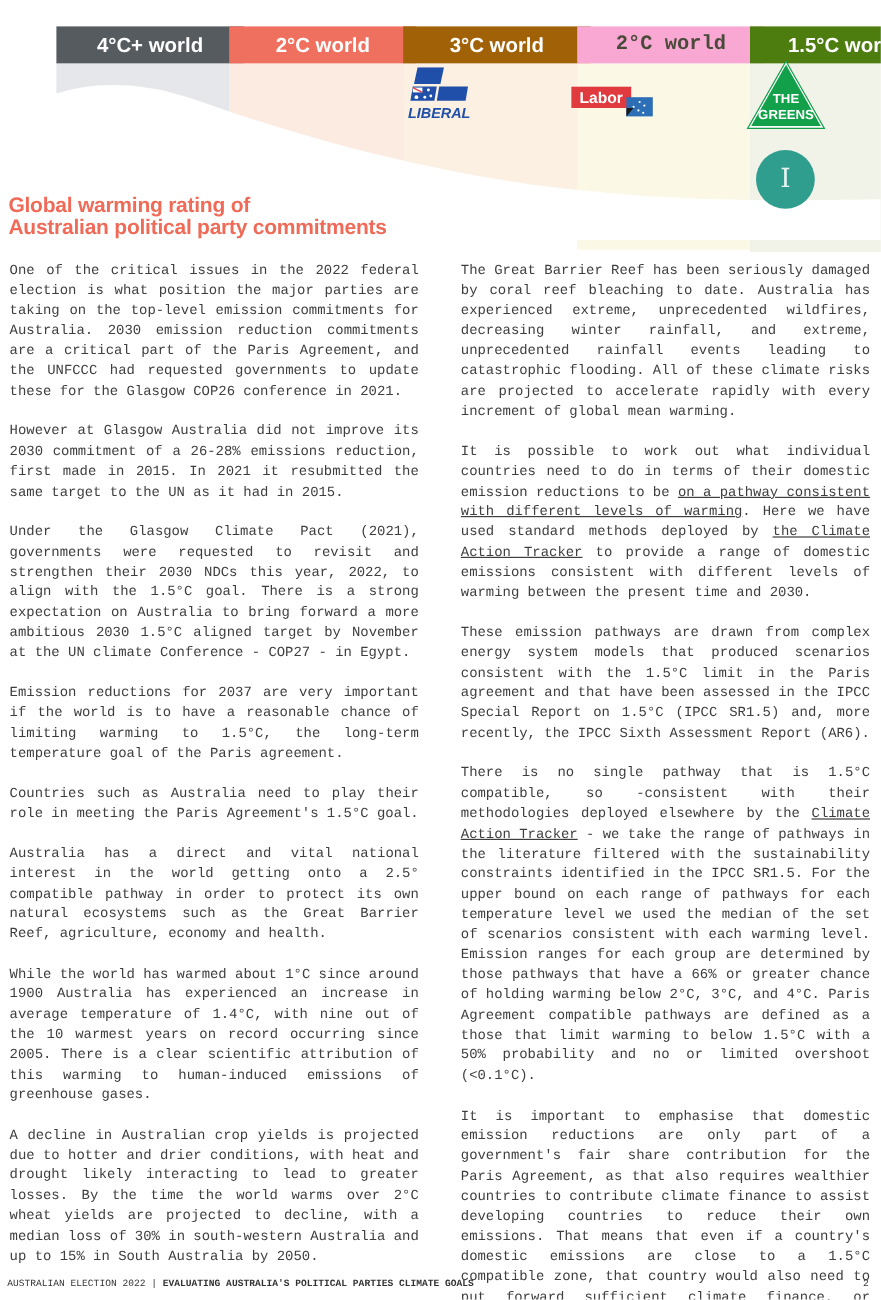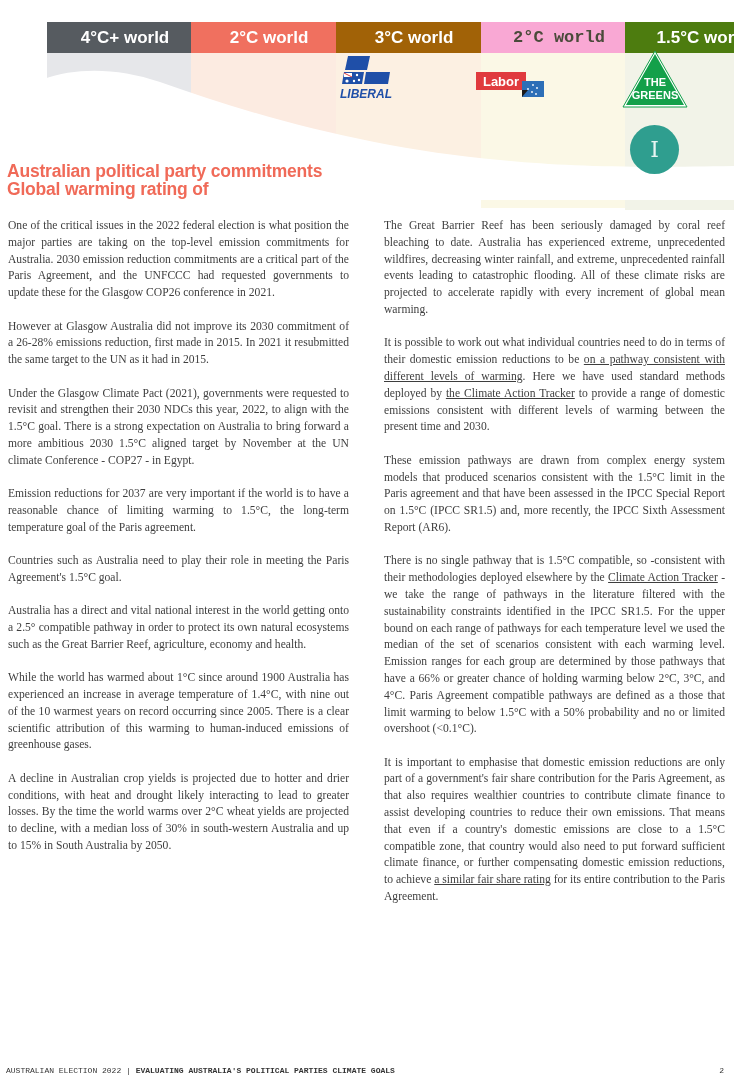--- a/index.html
+++ b/index.html
@@ -34,21 +34,21 @@
     font-family: "DejaVu Serif", serif; font-size: 22px; text-align: center; line-height: 49px;
   }
 
   .title {
     position: absolute; left: 7px; top: 162px;
     font-family: "Liberation Sans", sans-serif; font-weight: bold;
     font-size: 17.5px; line-height: 18px; color: #f06a58; letter-spacing: -0.2px;
   }
   .column {
     position: absolute; top: 218px; width: 341px;
-    font-family: Liberation Serif, serif; font-size: 11.6px; line-height: 16.8px;
+    font-family: Liberation Mono, monospace; font-size: 11.6px; line-height: 16.8px;
     color: #3e3e3e; text-align: justify;
   }
   #left-col { left: 8px; }
   #right-col { left: 384px; }
   .column p { margin: 0 0 16.6px 0; }
   .column a { color: #3e3e3e; text-decoration: underline; }
 
   .footer {
     position: absolute; left: 6px; top: 1066px; width: 718px;
     font-family: Liberation Mono, monospace; font-size: 8px; color: #333;
@@ -114,22 +114,22 @@
     <polygon points="33,1 65,57 1,57" fill="#ffffff" stroke="#13a04a" stroke-width="1"></polygon>
     <polygon points="33,4 62,55 4,55" fill="#13a04a"></polygon>
     <text x="33" y="36" text-anchor="middle" font-family="Liberation Sans, sans-serif" font-weight="bold" font-size="11" fill="#ffffff">THE</text>
     <text x="33" y="49" text-anchor="middle" font-family="Liberation Sans, sans-serif" font-weight="bold" font-size="11" fill="#ffffff">GREENS</text>
   </svg>
 
   <div id="independent-badge">I</div>
 </div>
 
 <div class="title">
+  <div>Global warming rating of</div>
   <div>Australian political party commitments</div>
-  <div>Global warming rating of</div>
 </div>
 
 <div class="column" id="left-col">
   <p>One of the critical issues in the 2022 federal election is what position the major parties are taking on the top-level emission commitments for Australia. 2030 emission reduction commitments are a critical part of the Paris Agreement, and the UNFCCC had requested governments to update these for the Glasgow COP26 conference in 2021.</p>
   <p>However at Glasgow Australia did not improve its 2030 commitment of a 26-28% emissions reduction, first made in 2015. In 2021 it resubmitted the same target to the UN as it had in 2015.</p>
   <p>Under the Glasgow Climate Pact (2021), governments were requested to revisit and strengthen their 2030 NDCs this year, 2022, to align with the 1.5°C goal.  There is a strong expectation on Australia to bring forward a more ambitious 2030 1.5°C aligned target by November at the UN climate Conference - COP27 - in Egypt.</p>
   <p>Emission reductions for 2037 are very important if the world is to have a reasonable chance of limiting warming to 1.5°C, the long-term temperature goal of the Paris agreement.</p>
   <p>Countries such as Australia need to play their role in meeting the Paris Agreement's 1.5°C goal.</p>
   <p>Australia has a direct and vital national interest in the world getting onto a 2.5° compatible pathway in order to protect its own natural ecosystems such as the Great Barrier Reef, agriculture, economy and health.</p>
   <p>While the world has warmed about 1°C since around 1900 Australia has experienced an increase in average temperature of 1.4°C, with nine out of the 10 warmest years on record occurring since 2005.  There is a clear scientific attribution of this warming to human-induced emissions of greenhouse gases.</p>

